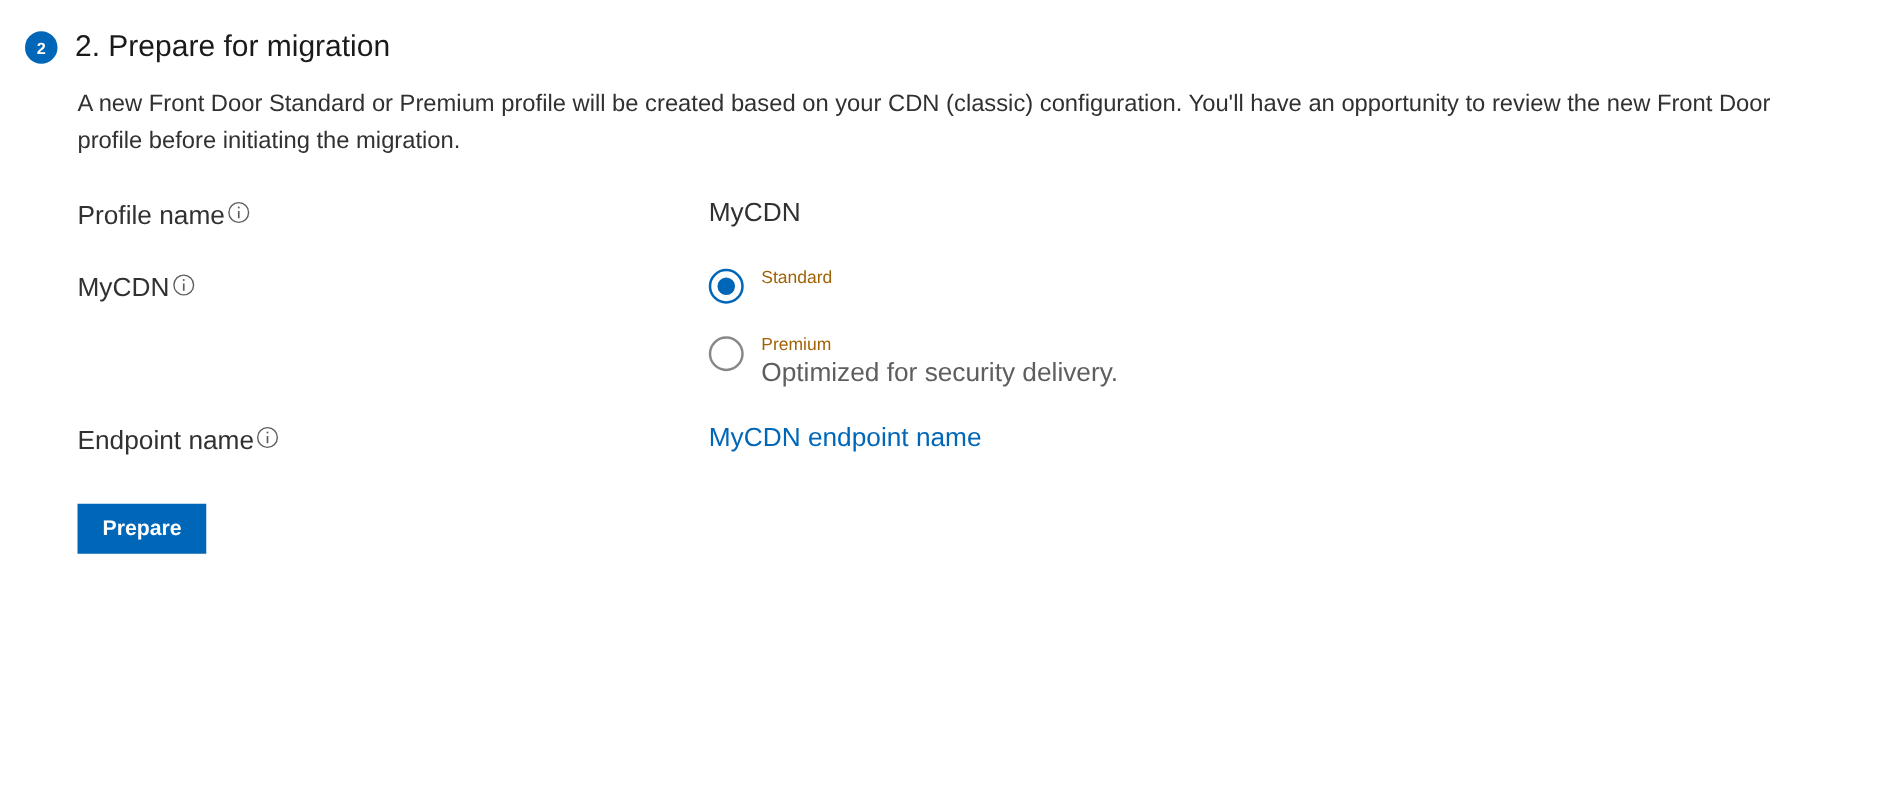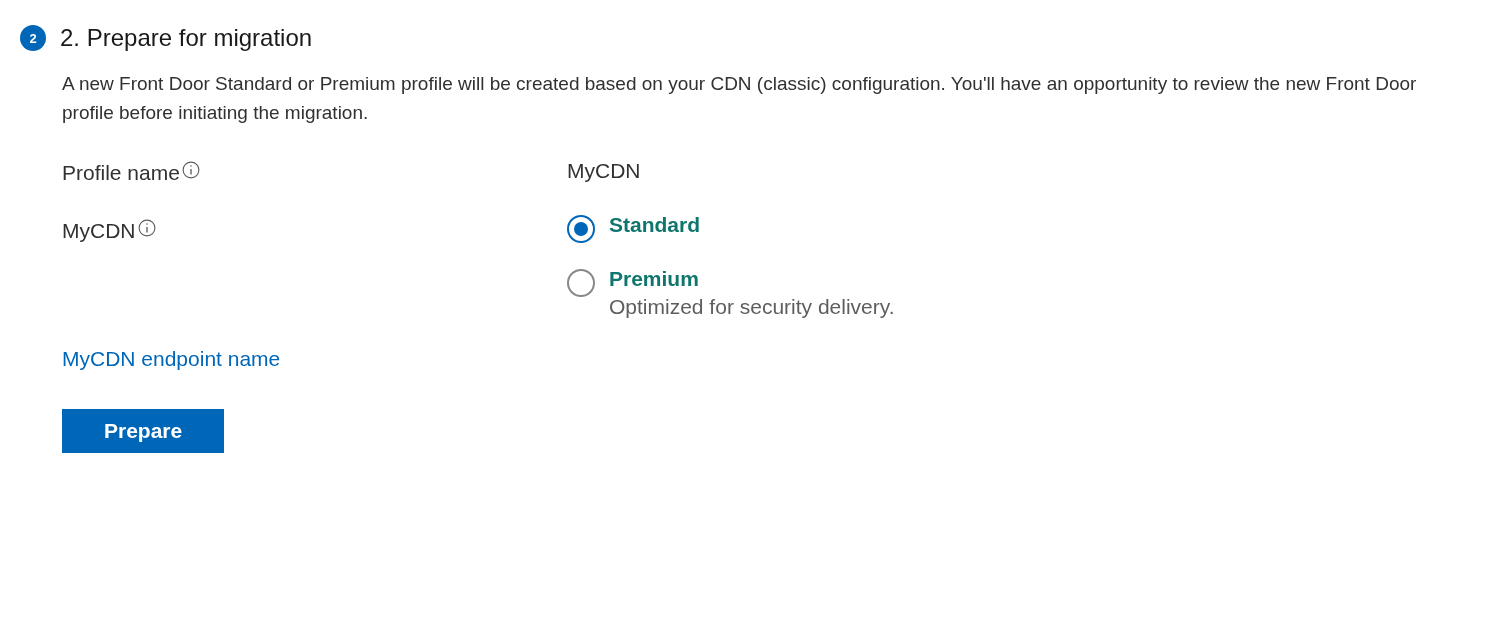--- a/index.html
+++ b/index.html
@@ -109,43 +109,42 @@
       height: 14px;
       border-radius: 50%;
       background: #0067b8;
     }
     .radio-texts {
       display: flex;
       flex-direction: column;
       gap: 4px;
     }
     .radio-label {
-      font-size: 21px;
-      color: #0f766e;
-      font-weight: bold;
+      font-size: 14px;
+      color: #a16207;
     }
     .radio-description {
       font-size: 21px;
       color: #605e5c;
     }
     .link {
       color: #0067b8;
       cursor: pointer;
       font-size: 21px;
     }
     .button-row {
       margin-left: 42px;
       margin-top: 38px;
     }
     .primary-button {
       background: #0067b8;
       color: #ffffff;
       border: none;
-      padding: 10px 42px;
-      font-size: 21px;
+      padding: 10px 20px;
+      font-size: 17px;
       font-weight: 600;
       cursor: pointer;
       font-family: inherit;
     }
     .tier-row .form-label-col {
       padding-top: 6px;
     }
   </style>
 </head>
 <body>
@@ -197,20 +196,30 @@
         <div class="radio-texts">
           <span class="radio-label">Premium</span>
           <span class="radio-description">Optimized for security delivery.</span>
         </div>
       </div>
     </div>
   </div>
 </div>
 
 <div class="form-row">
+  <div class="form-label-col">
+    <span>Endpoint name</span>
+    <span class="info-icon">
+      <svg viewBox="0 0 16 16" fill="none" stroke="#605e5c" stroke-width="1">
+        <circle cx="8" cy="8" r="7"></circle>
+        <line x1="8" y1="7" x2="8" y2="12" stroke-width="1.2"></line>
+        <circle cx="8" cy="4.5" r="0.7" fill="#605e5c" stroke="none"></circle>
+      </svg>
+    </span>
+  </div>
   <div class="form-value-col">
     <span class="link">MyCDN endpoint name</span>
   </div>
 </div>
 
 <div class="button-row">
   <button class="primary-button">Prepare</button>
 </div>
 
 </body></html>

